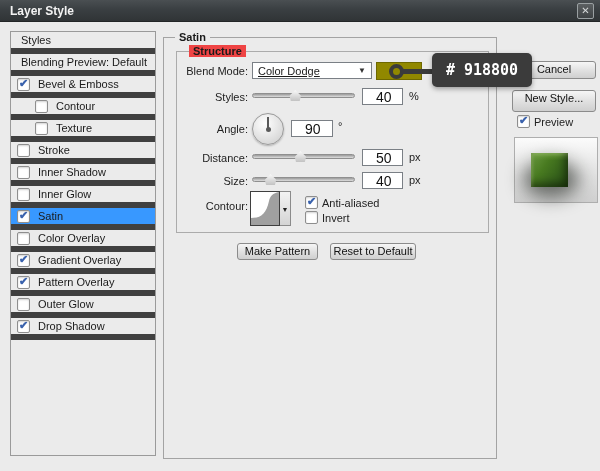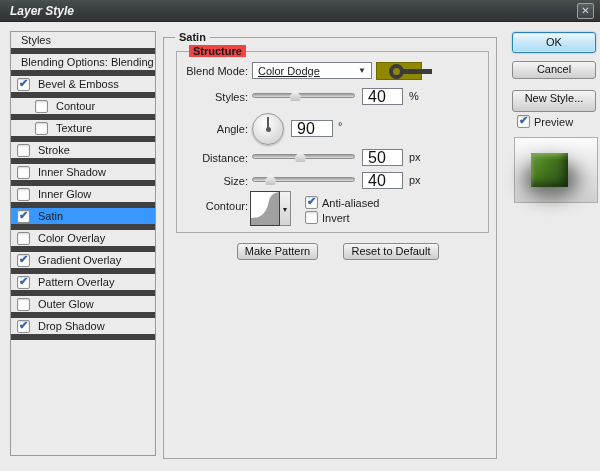--- a/index.html
+++ b/index.html
@@ -4,21 +4,21 @@
 <style>
   * { margin:0; padding:0; box-sizing:border-box; }
   html,body { width:600px; height:471px; }
   body { font-family:"Liberation Sans", sans-serif; font-size:11px; color:#1a1a1a; }
   .stage { position:relative; width:600px; height:471px; background:#ebebeb; overflow:hidden; }
 
   
   .titlebar { position:absolute; left:0; top:0; width:600px; height:22px;
     background:linear-gradient(180deg,#4a4f52 0%,#3a3f42 45%,#303436 100%);
     border-bottom:1px solid #232627; }
-  .title { position:absolute; left:10px; top:4px; font-weight:bold; font-size:12px; color:#f2f2f2;font-style:italic; }
+  .title { position:absolute; left:10px; top:4px; font-weight:bold; font-size:12px; color:#f2f2f2; }
   .closebtn { position:absolute; right:6px; top:3px; width:17px; height:16px;
     background:linear-gradient(180deg,#5c6062,#3e4244); border:1px solid #9aa0a2; border-radius:2px;
     color:#d6d9da; font-size:10px; line-height:14px; text-align:center; cursor:default; }
 
   
   .sidebar { position:absolute; left:10px; top:31px; width:146px; height:425px;
     background:#ebebeb; border:1px solid #9a9a9a; }
   .srow { position:relative; height:22px; border-bottom:6px solid #404040;
     display:flex; align-items:center; padding-left:6px; }
   .srow .slab { margin-left:8px; white-space:nowrap; }
@@ -39,21 +39,21 @@
 
   .flabel { position:absolute; left:168px; width:80px; text-align:right; color:#222; }
 
   .dropdown { position:absolute; left:252px; top:62px; width:120px; height:17px; background:#fff;
     border:1px solid #7a7f85; display:flex; align-items:center; padding-left:5px;text-decoration:underline; }
   .dropdown .darrow { position:absolute; right:5px; top:3px; font-size:8px; color:#333; }
 
   .swatch { position:absolute; left:376px; top:62px; width:46px; height:18px; border:1px solid #6e6800; }
 
   .numbox { position:absolute; width:41px; height:17px; background:#fff; border:1px solid #7a7f85;
-    font-family:"Liberation Sans", sans-serif; font-size:16px; padding-left:5px; color:#111; }
+    font-family:"Liberation Sans", sans-serif; font-size:14px; padding-left:13px; color:#111; }
   .unit { position:absolute; color:#222; }
 
   .slider { position:absolute; width:103px; height:12px; }
   .track { position:absolute; left:0; top:4px; width:103px; height:5px; border-radius:3px;
     background:linear-gradient(180deg,#9a9a9a,#dedede); border:1px solid #8f8f8f; }
   .thumb { position:absolute; top:1px; width:13px; height:11px; transform:translateX(-50%);
     background:linear-gradient(180deg,#fafafa,#c2c2c2);
     clip-path:polygon(50% 0%, 94% 52%, 84% 100%, 16% 100%, 6% 52%);
     filter:drop-shadow(0 0 1px #777); }
 
@@ -74,21 +74,21 @@
   .btn { position:absolute; height:17px; background:linear-gradient(180deg,#f6f6f6,#e2e2e2 48%,#cfcfcf);
     border:1px solid #8b8b8b; border-radius:3px; font-family:"Liberation Sans", sans-serif;
     font-size:11px; color:#111; text-align:center; line-height:15px; }
   .btn-ok { left:512px; top:32px; width:84px; height:21px; line-height:19px;
     background:linear-gradient(180deg,#f0f9fe,#c7e8f9 50%,#a9dcf5);
     border:1px solid #2c7fb8; box-shadow:inset 0 0 0 1px #cdeafb, 0 0 2px rgba(60,150,210,.6);
     border-radius:3px; }
   .btn-cancel { left:512px; top:61px; width:84px; height:18px; }
   .btn-new { left:512px; top:90px; width:84px; height:22px; }
   .btn-makedef { left:237px; top:243px; width:81px; }
-  .btn-resetdef { left:330px; top:243px; width:96px;margin-left:13px; }
+  .btn-resetdef { left:330px; top:243px; width:86px; }
 
   .previewbox { position:absolute; left:514px; top:137px; width:84px; height:66px;
     background:linear-gradient(180deg,#fbfbfb,#cfcfcf); border:1px solid #aeaeae; }
   .cubeshadow { position:absolute; left:8px; top:22px; width:56px; height:38px; border-radius:50%;
     background:rgba(10,14,8,.55); filter:blur(9px); }
   .cube { position:absolute; left:16px; top:15px; width:37px; height:34px;
     background:
       linear-gradient(180deg, rgba(130,180,80,.55) 0%, rgba(0,0,0,0) 22%),
       linear-gradient(125deg,#6b9b41 0%,#487a20 38%,#35611b 70%,#274c12 100%);
     box-shadow:inset -3px -4px 8px rgba(0,0,0,.45), inset 2px 2px 3px rgba(190,220,140,.35); }
@@ -111,21 +111,21 @@
     <div class="closebtn">
       <span>✕</span>
     </div>
   </div>
 
   <div class="sidebar" id="styles-list">
       <div class="srow nochk">
         <span class="slab">Styles</span>
       </div>
       <div class="srow nochk">
-        <span class="slab">Blending Options: Blending</span>
+        <span class="slab">Blending Preview: Default</span>
       </div>
       <div class="srow">
         <span class="cb">
           <span class="chk">✔</span>
         </span>
         <span class="slab">Bevel &amp; Emboss</span>
       </div>
       <div class="srow ind">
         <span class="cb"></span>
         <span class="slab">Contour</span>
@@ -238,30 +238,32 @@
     <span class="chk">✔</span>
   </span>
   <span class="cblabel" style="left:322px; top:197px">Anti-aliased</span>
 
   <span class="cb" style="position:absolute; left:305px; top:211px"></span>
   <span class="cblabel" style="left:322px; top:212px">Invert</span>
 
   <div class="btn btn-makedef">Make Pattern</div>
   <div class="btn btn-resetdef">Reset to Default</div>
 
-  <div class="btn btn-ok">OK</div>
   <div class="btn btn-cancel">Cancel</div>
   <div class="btn btn-new">New Style...</div>
 
   <span class="cb" style="position:absolute; left:517px; top:115px">
     <span class="chk">✔</span>
   </span>
   <span class="cblabel" style="left:534px; top:116px">Preview</span>
 
   <div class="previewbox">
     <div class="cubeshadow"></div>
     <div class="cube"></div>
   </div>
 
   <div class="ring"></div>
   <div class="tline"></div>
+  <div class="tooltip" style="background: rgb(59, 59, 59);">
+    <span># 918800</span>
+  </div>
 
 </div>
 
 </body></html>

